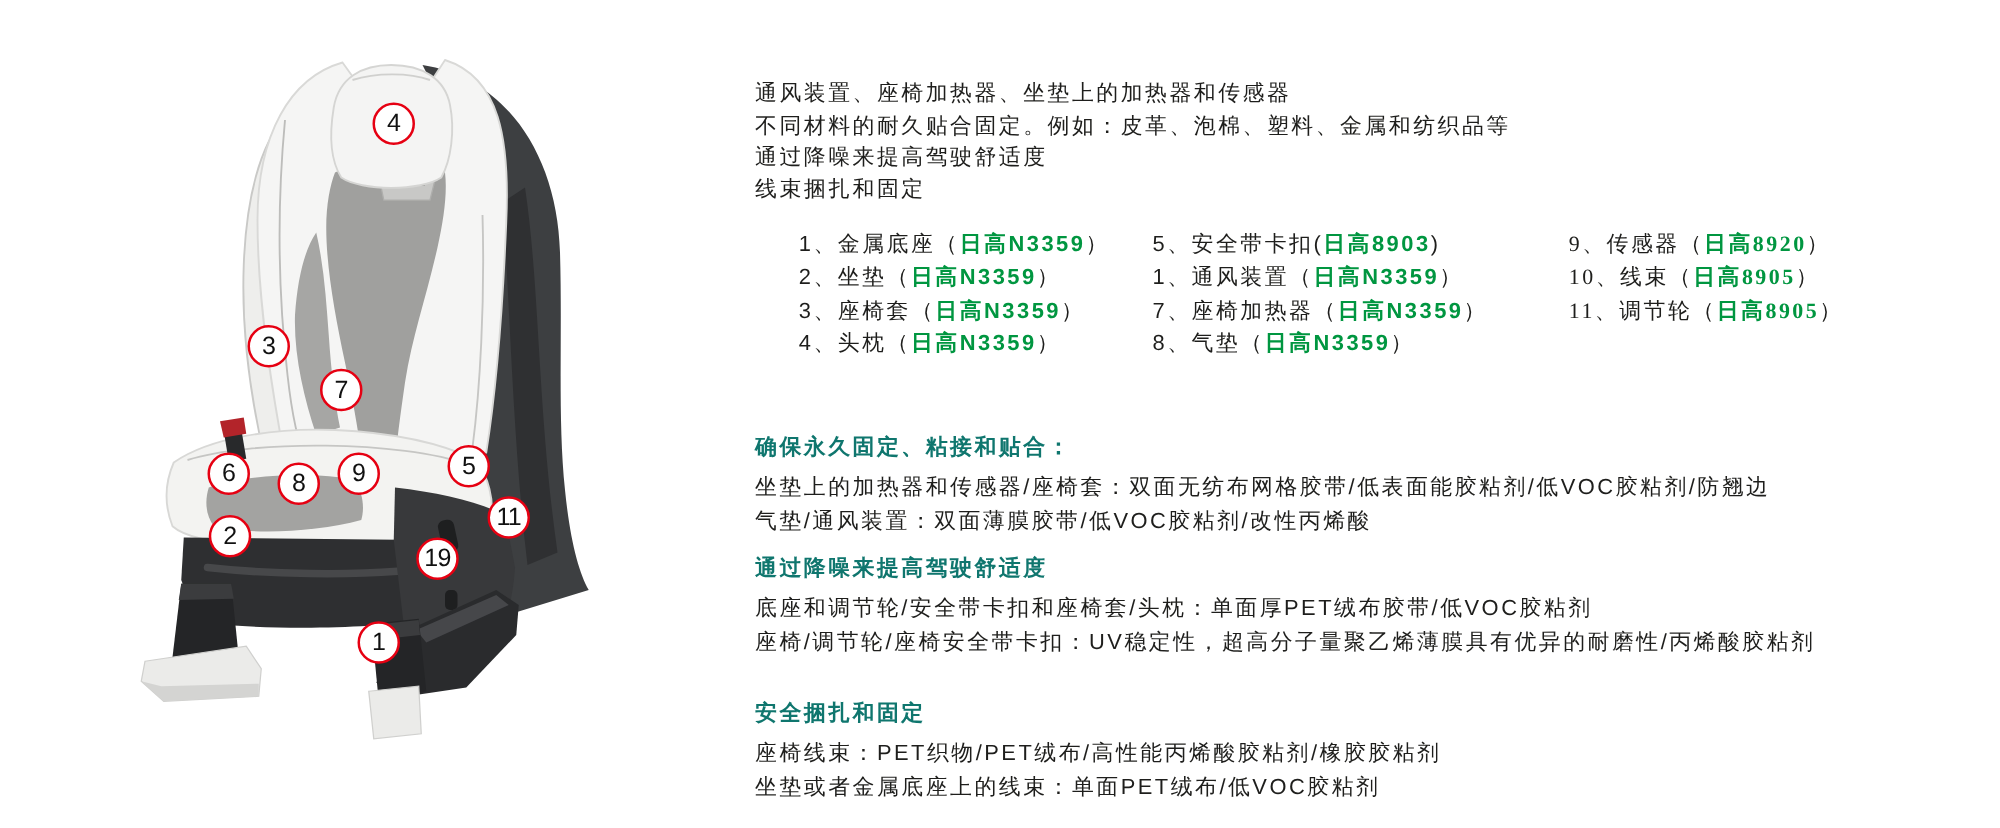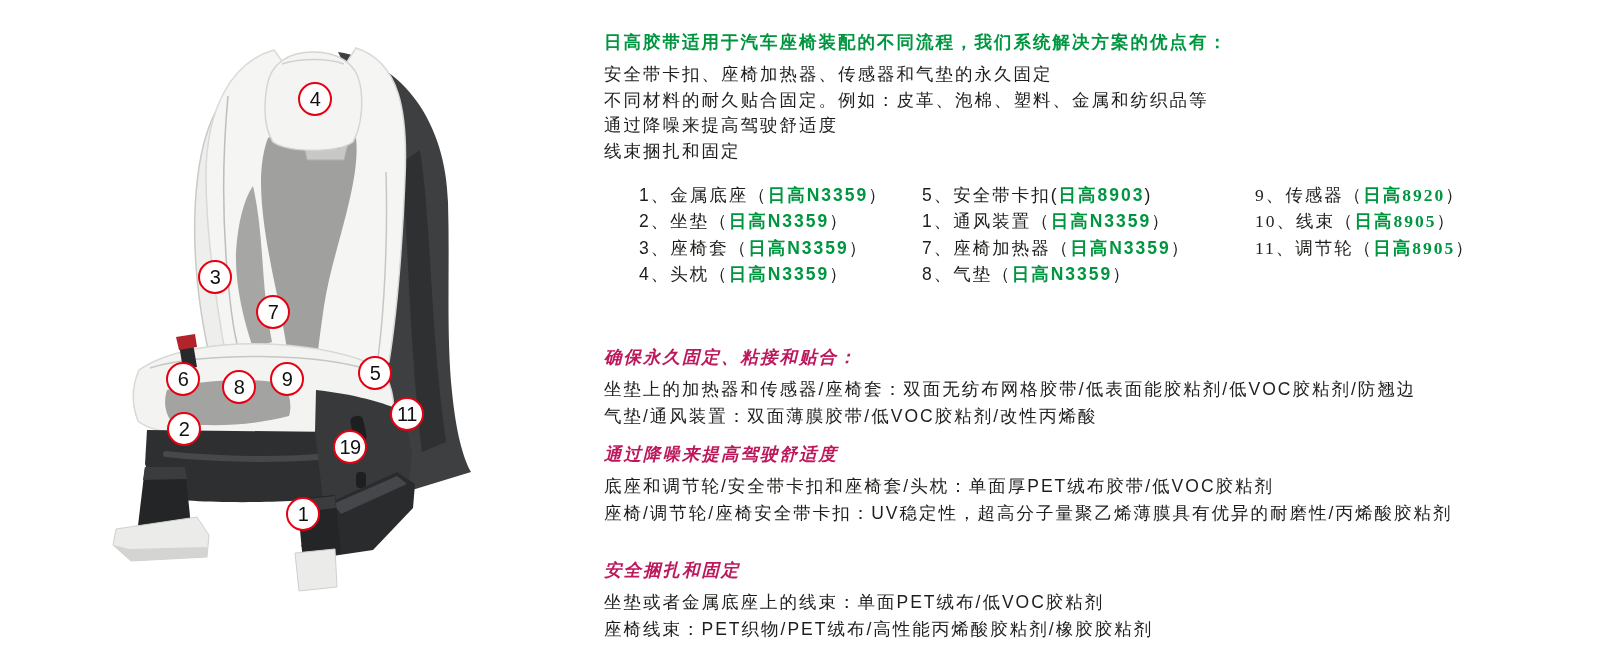--- a/index.html
+++ b/index.html
@@ -34,21 +34,21 @@
   .parts-col.c2{left:889px;}
   .parts-col.c3{left:1222px;font-family:Liberation Serif, serif;}
   .code{color:#009640;font-weight:bold;}
   .section{
     position:absolute;left:604px;font-size:17.5px;line-height:27px;
     letter-spacing:2px;white-space:nowrap;
   }
   .section.s1{top:344px;}
   .section.s2{top:441px;}
   .section.s3{top:544px;margin-top:13px;}
-  .section .heading{font-weight:bold;color:#be185d;margin-bottom:5px;font-size:17.5px;font-style:italic;}
+  .section .heading{font-weight:bold;color:#0f766e;margin-bottom:5px;font-size:17.5px;}
 </style>
 </head>
 <body>
 
 <div class="stage">
 
   <div class="illustration">
     <svg width="600" height="662" viewBox="0 0 600 662">
 
       <g>
@@ -136,24 +136,23 @@
         <span>9</span>
       </div>
     <div class="callout" style="left:350px;top:447px">
         <span>19</span>
       </div>
     <div class="callout" style="left:407px;top:414px">
         <span>11</span>
       </div>
   </div>
 
-  <div class="intro-title">日高胶带适用于汽车座椅装配的不同流程，我们系统解决方案的优点有：</div>
 
   <div class="intro-lines">
-    <div>安全带卡扣、座椅加热器、传感器和气垫的永久固定</div>
+    <div>通风装置、座椅加热器、坐垫上的加热器和传感器</div>
     <div>不同材料的耐久贴合固定。例如：皮革、泡棉、塑料、金属和纺织品等</div>
     <div>通过降噪来提高驾驶舒适度</div>
     <div>线束捆扎和固定</div>
   </div>
 
   <div class="parts-col c1">
     <div><span>1、金属底座（</span><span class="code">日高N3359</span><span>）</span></div>
     <div><span>2、坐垫（</span><span class="code">日高N3359</span><span>）</span></div>
     <div><span>3、座椅套（</span><span class="code">日高N3359</span><span>）</span></div>
     <div><span>4、头枕（</span><span class="code">日高N3359</span><span>）</span></div>
@@ -179,17 +178,17 @@
   </div>
 
   <div class="section s2">
     <div class="heading">通过降噪来提高驾驶舒适度</div>
     <div>底座和调节轮/安全带卡扣和座椅套/头枕：单面厚PET绒布胶带/低VOC胶粘剂</div>
     <div>座椅/调节轮/座椅安全带卡扣：UV稳定性，超高分子量聚乙烯薄膜具有优异的耐磨性/丙烯酸胶粘剂</div>
   </div>
 
   <div class="section s3">
     <div class="heading">安全捆扎和固定</div>
+    <div>座椅线束：PET织物/PET绒布/高性能丙烯酸胶粘剂/橡胶胶粘剂</div>
     <div>坐垫或者金属底座上的线束：单面PET绒布/低VOC胶粘剂</div>
-    <div>座椅线束：PET织物/PET绒布/高性能丙烯酸胶粘剂/橡胶胶粘剂</div>
   </div>
 
 </div>
 
 </body></html>

